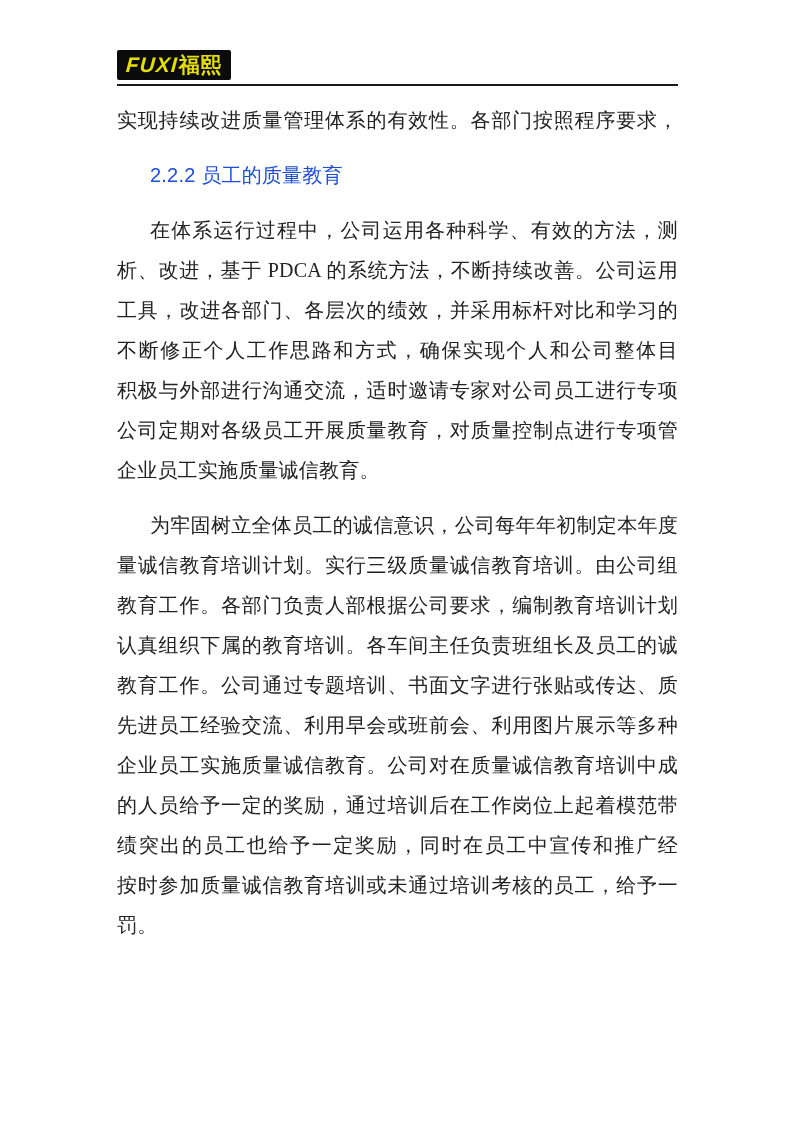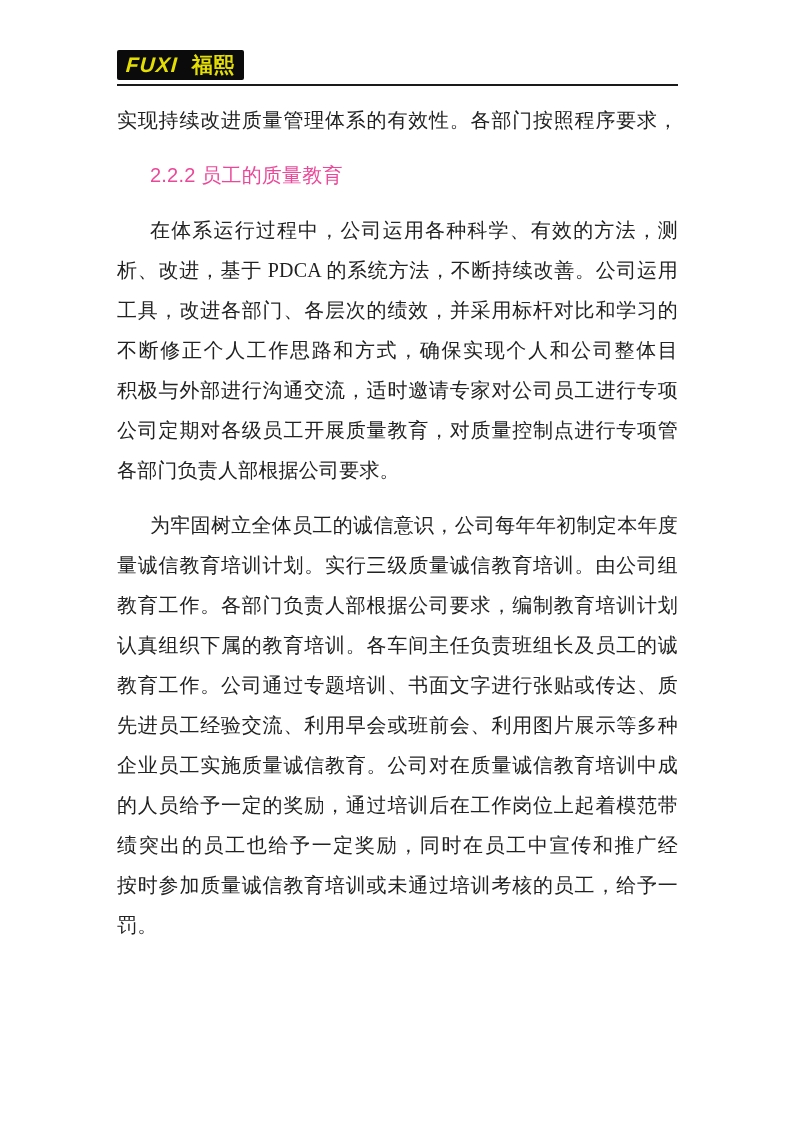--- a/index.html
+++ b/index.html
@@ -36,21 +36,21 @@
     white-space: nowrap;
   }
   .logo .latin {
     font-style: italic;
     transform: skewX(-4deg);
     display: inline-block;
     letter-spacing: 1px;
   }
   .logo .cjk {
     font-style: normal;
-    margin-left: 14px;
+    margin-left: 1px;
   }
   .divider {
     margin-top: 4px;
     width: 561px;
     height: 2px;
     background: #1a1a1a;
   }
   .doc {
     position: absolute;
     top: 100px;
@@ -70,21 +70,21 @@
   }
   .line.fill {
     text-align-last: justify;
   }
   .line.indent {
     padding-left: 33px;
   }
   .heading .line {
     font-family: "Liberation Sans", "DejaVu Sans", sans-serif;
     font-weight: 500;
-    color: #ec4899;
+    color: #1d4ed8;
   }
 </style>
 </head>
 <body>
 
 <div class="page">
   <div class="header">
     <div class="logo">
       <span class="latin">FUXI</span><span class="cjk">福熙</span>
     </div>
@@ -97,21 +97,21 @@
       <div class="para heading">
         <div class="line indent">2.2.2 员工的质量教育</div>
       </div>
       <div class="para">
         <div class="line indent fill">在体系运行过程中，公司运用各种科学、有效的方法，测量、分</div>
         <div class="line fill">析、改进，基于 PDCA 的系统方法，不断持续改善。公司运用多种</div>
         <div class="line fill">工具，改进各部门、各层次的绩效，并采用标杆对比和学习的方式，</div>
         <div class="line fill">不断修正个人工作思路和方式，确保实现个人和公司整体目标。公司</div>
         <div class="line fill">积极与外部进行沟通交流，适时邀请专家对公司员工进行专项培训。</div>
         <div class="line fill">公司定期对各级员工开展质量教育，对质量控制点进行专项管理，确</div>
-        <div class="line">各部门负责人部根据公司要求。</div>
+        <div class="line">企业员工实施质量诚信教育。</div>
       </div>
       <div class="para">
         <div class="line indent fill">为牢固树立全体员工的诚信意识，公司每年年初制定本年度的质</div>
         <div class="line fill">量诚信教育培训计划。实行三级质量诚信教育培训。由公司组织一级</div>
         <div class="line fill">教育工作。各部门负责人部根据公司要求，编制教育培训计划和内容，</div>
         <div class="line fill">认真组织下属的教育培训。各车间主任负责班组长及员工的诚信宣传</div>
         <div class="line fill">教育工作。公司通过专题培训、书面文字进行张贴或传达、质量诚信</div>
         <div class="line fill">先进员工经验交流、利用早会或班前会、利用图片展示等多种方式对</div>
         <div class="line fill">企业员工实施质量诚信教育。公司对在质量诚信教育培训中成绩优异</div>
         <div class="line fill">的人员给予一定的奖励，通过培训后在工作岗位上起着模范带头或成</div>

